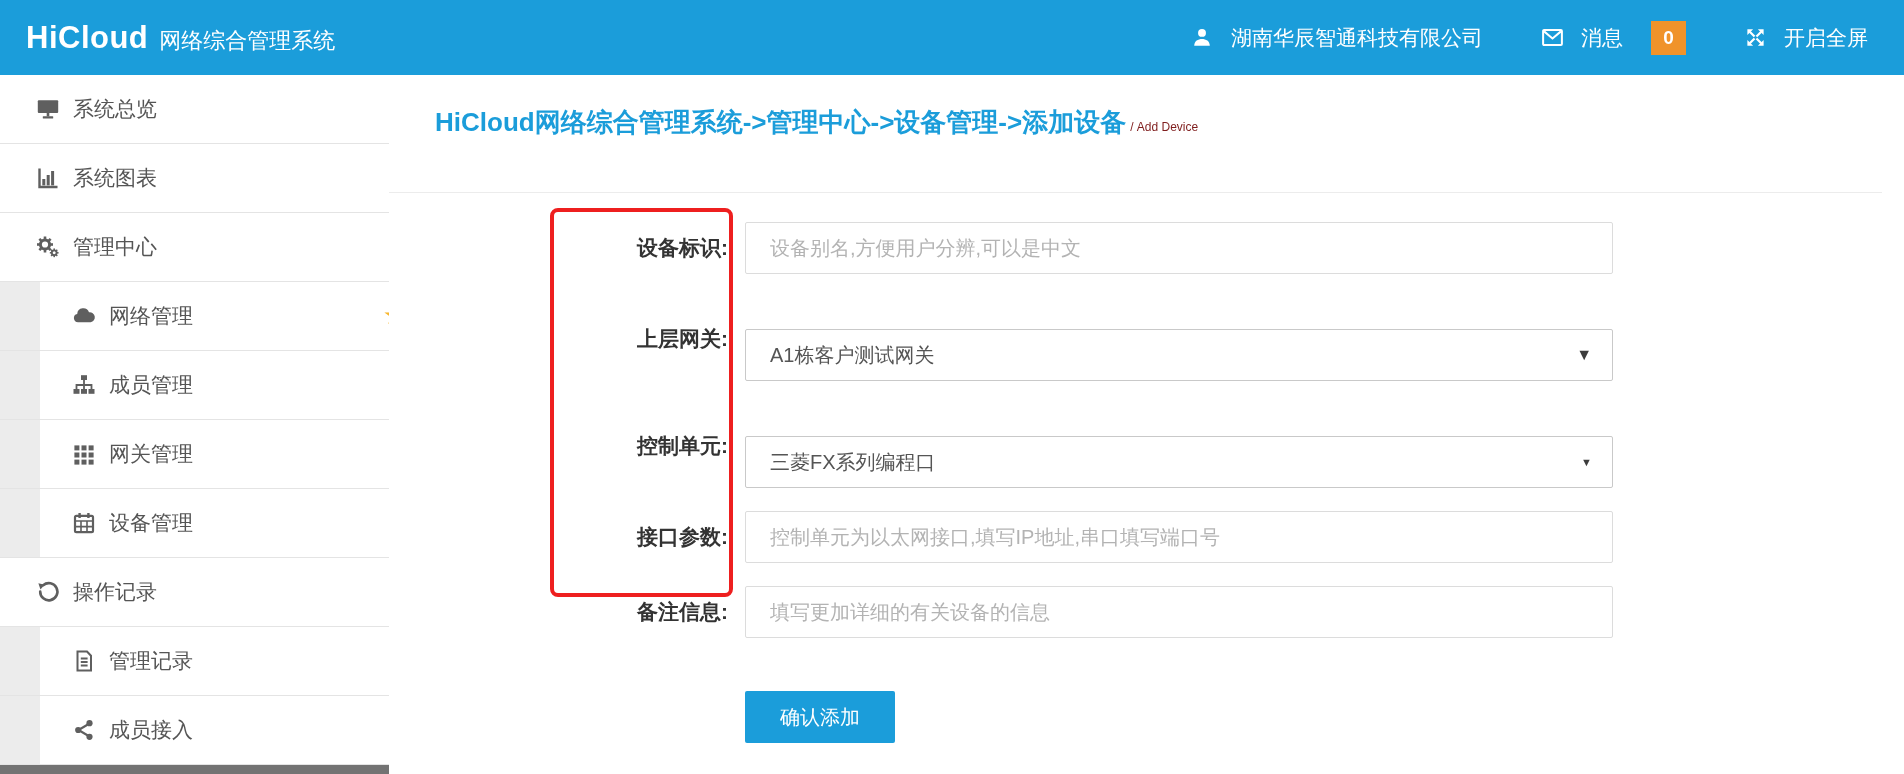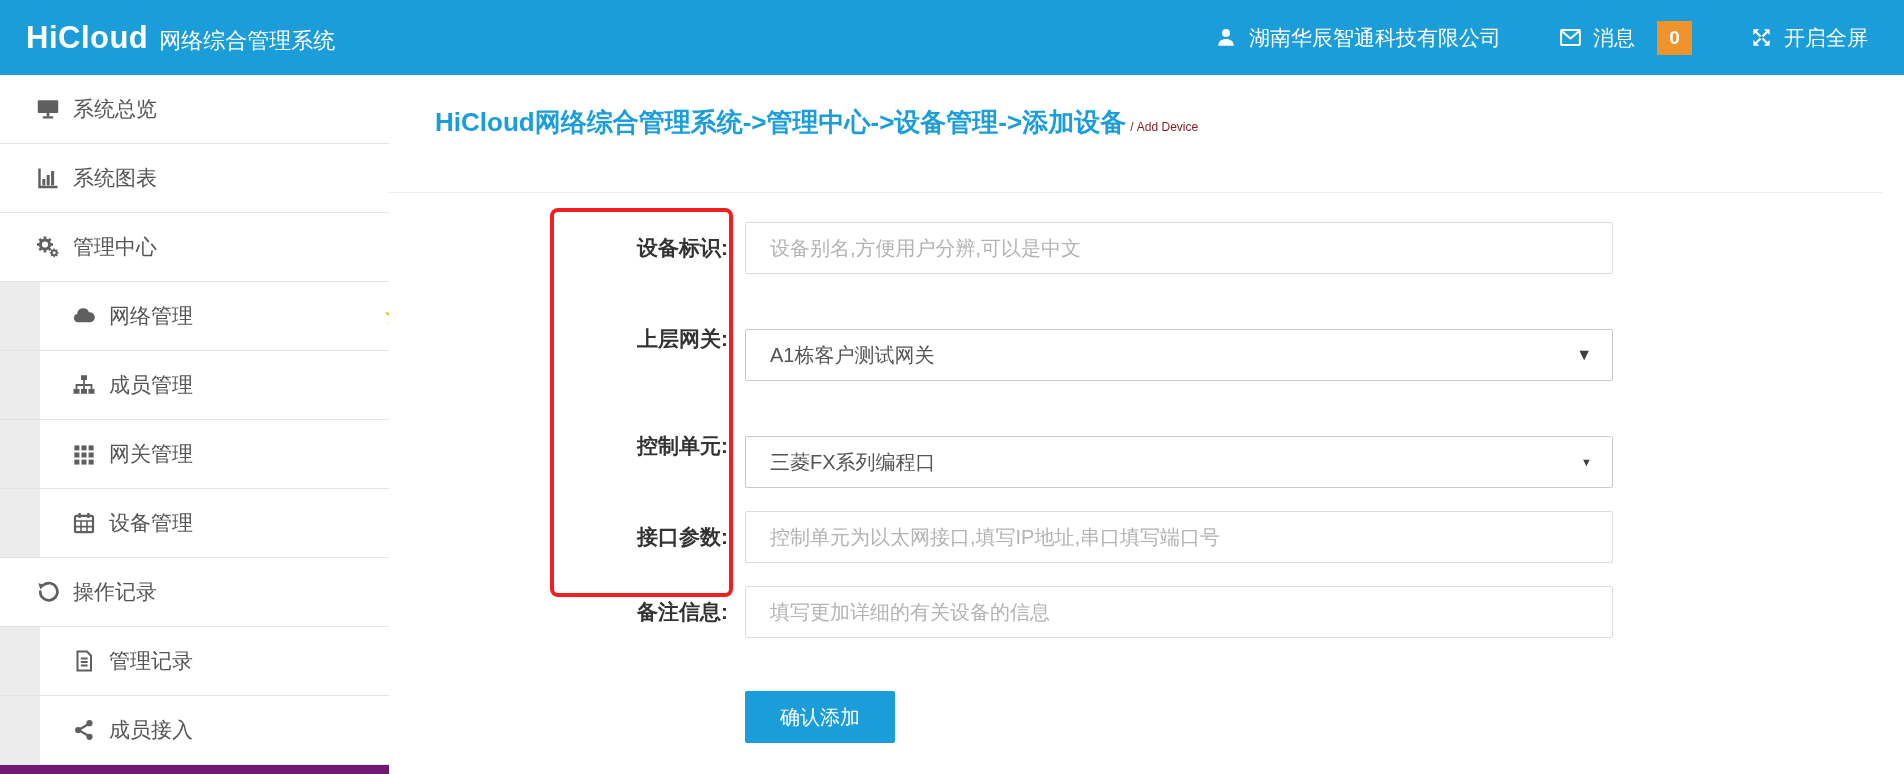--- a/index.html
+++ b/index.html
@@ -15,31 +15,31 @@
   .header {
     position:absolute; top:0; left:0; width:1904px; height:75px;
     background:#1b9dda; color:#fff;
     display:flex; align-items:center; justify-content:space-between;
     padding:0 36px 0 26px;
   }
   .brand { display:flex; align-items:baseline; gap:11px; cursor:pointer; }
   .brand-name { font-size:31px; font-weight:bold; letter-spacing:0.5px; }
   .brand-suffix { font-size:22px; }
   .header-right { display:flex; align-items:center; gap:58px; font-size:21px; }
-  .header-item { display:flex; align-items:center; gap:10px; cursor:pointer; white-space:nowrap; }
+  .header-item { display:flex; align-items:center; gap:16px; cursor:pointer; white-space:nowrap; }
   .badge {
     background:#f0932a; color:#fff; font-size:19px; font-weight:bold;
     min-width:35px; height:34px; margin-left:12px;
     display:flex; align-items:center; justify-content:center;
   }
 
   
   .sidebar {
     position:absolute; top:75px; left:0; width:433px; bottom:0;
-    background:#701a75; border-right:1px solid #d6d6d6;
+    background:#737373; border-right:1px solid #d6d6d6;
   }
   .nav-item {
     height:69px; border-bottom:1px solid #e4e4e4;
     display:flex; align-items:center; gap:13px;
     padding-left:36px; font-size:21px; color:#555;
     position:relative; cursor:pointer; background:#fff;
   }
   .nav-item.sub {
     padding-left:72px;
     background:linear-gradient(90deg,#ececec 0,#ececec 40px,#fff 40px);

